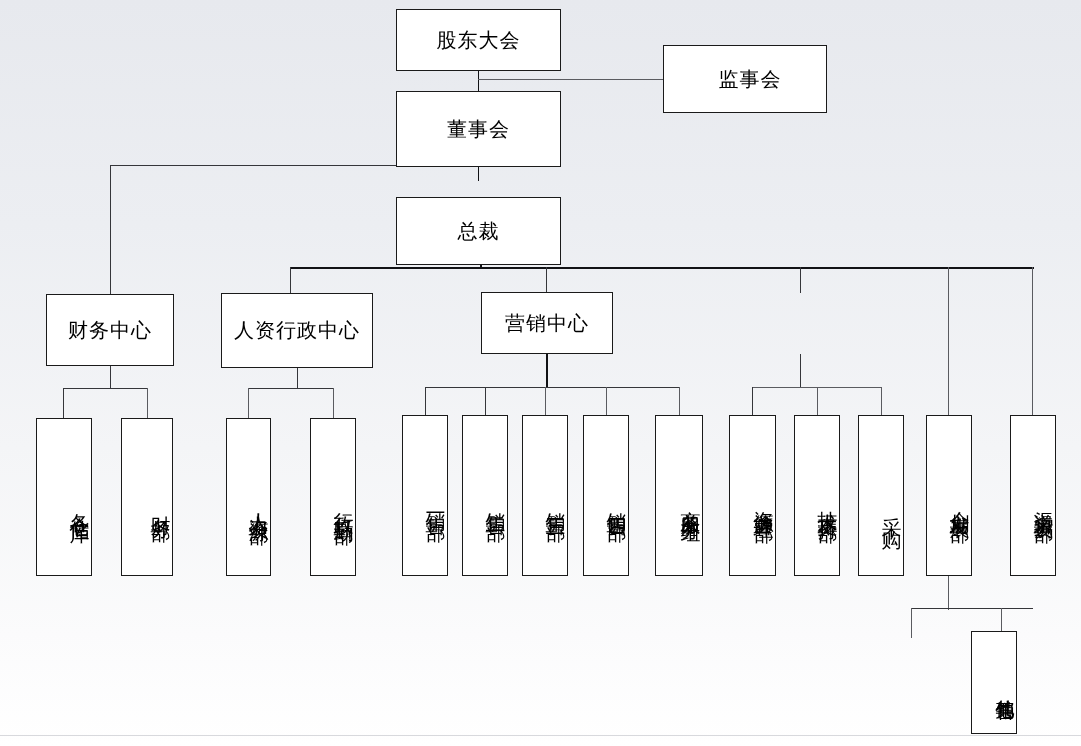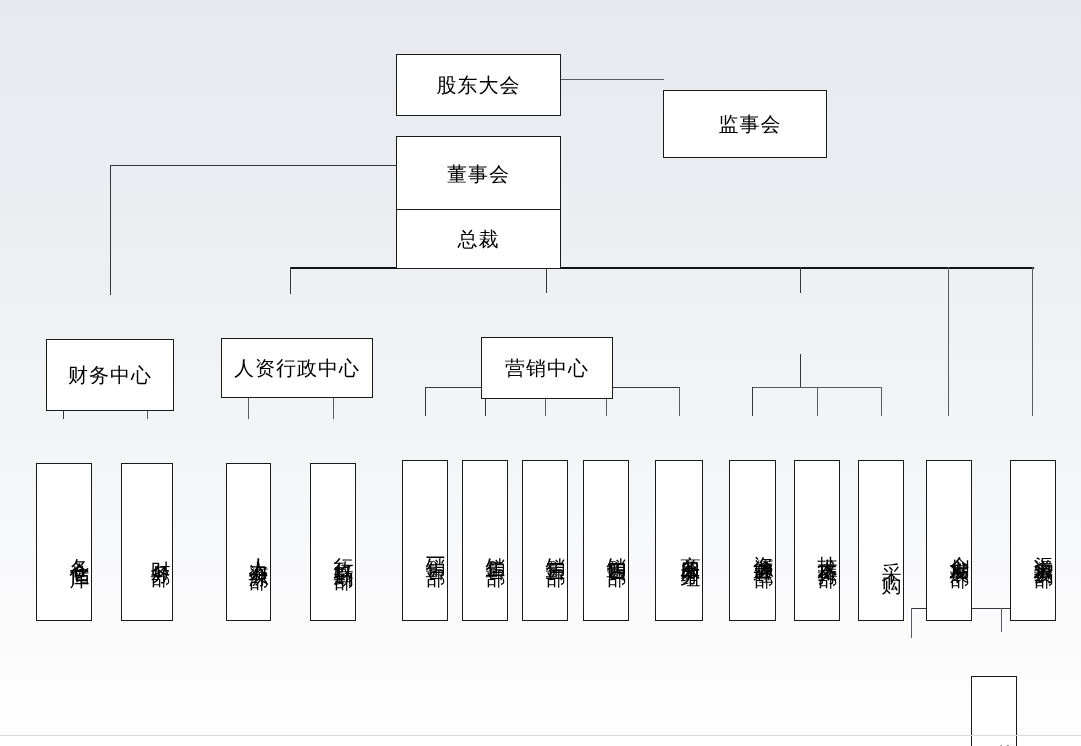--- a/index.html
+++ b/index.html
@@ -29,21 +29,20 @@
     position: absolute;
     box-sizing: border-box;
     border: 1.4px solid #1a1a1a;
     background: #ffffff;
     display: flex;
     align-items: center;
     justify-content: center;
     color: #000000;
     line-height: 1.15;
     text-align: center;
-    margin-top: 45px;
   }
   .node.h {
     font-size: 20px;
     letter-spacing: 1px;
   }
   .node.v {
     font-size: 20px;
     writing-mode: vertical-rl;
     text-orientation: upright;
     letter-spacing: 3px;
@@ -117,25 +116,25 @@
     <div class="conn vline thin" style="left:911px; top:608px; height:30px;"></div>
     <div class="conn vline thin" style="left:1001px; top:608px; height:24px;"></div>
   </div>
 
   <div class="node h" style="left:396px; top:9px; width:165px; height:62px;">股东大会</div>
 
   <div class="node h" style="left:663px; top:45px; width:164px; height:68px;padding-left:10px;">监事会</div>
 
   <div class="node h" style="left:396px; top:91px; width:165px; height:76px;">董事会</div>
 
-  <div class="node h" style="left:396px; top:164px; width:165px; height:60px;">总裁</div>
+  <div class="node h" style="left:396px; top:197px; width:165px; height:68px;">总裁</div>
 
   <div class="node h" style="left:46px; top:294px; width:128px; height:72px;">财务中心</div>
 
-  <div class="node h" style="left:221px; top:293px; width:152px; height:60px;">人资行政中心</div>
+  <div class="node h" style="left:221px; top:293px; width:152px; height:75px;">人资行政中心</div>
 
   <div class="node h" style="left:481px; top:292px; width:132px; height:62px;">营销中心</div>
 
 
   <div class="node v" style="left:36px; top:418px; width:56px; height:158px;">各仓储库</div>
 
   <div class="node v" style="left:121px; top:418px; width:52px; height:158px;">财务部</div>
 
   <div class="node v" style="left:226px; top:418px; width:45px; height:158px;">人力资源部</div>
 

